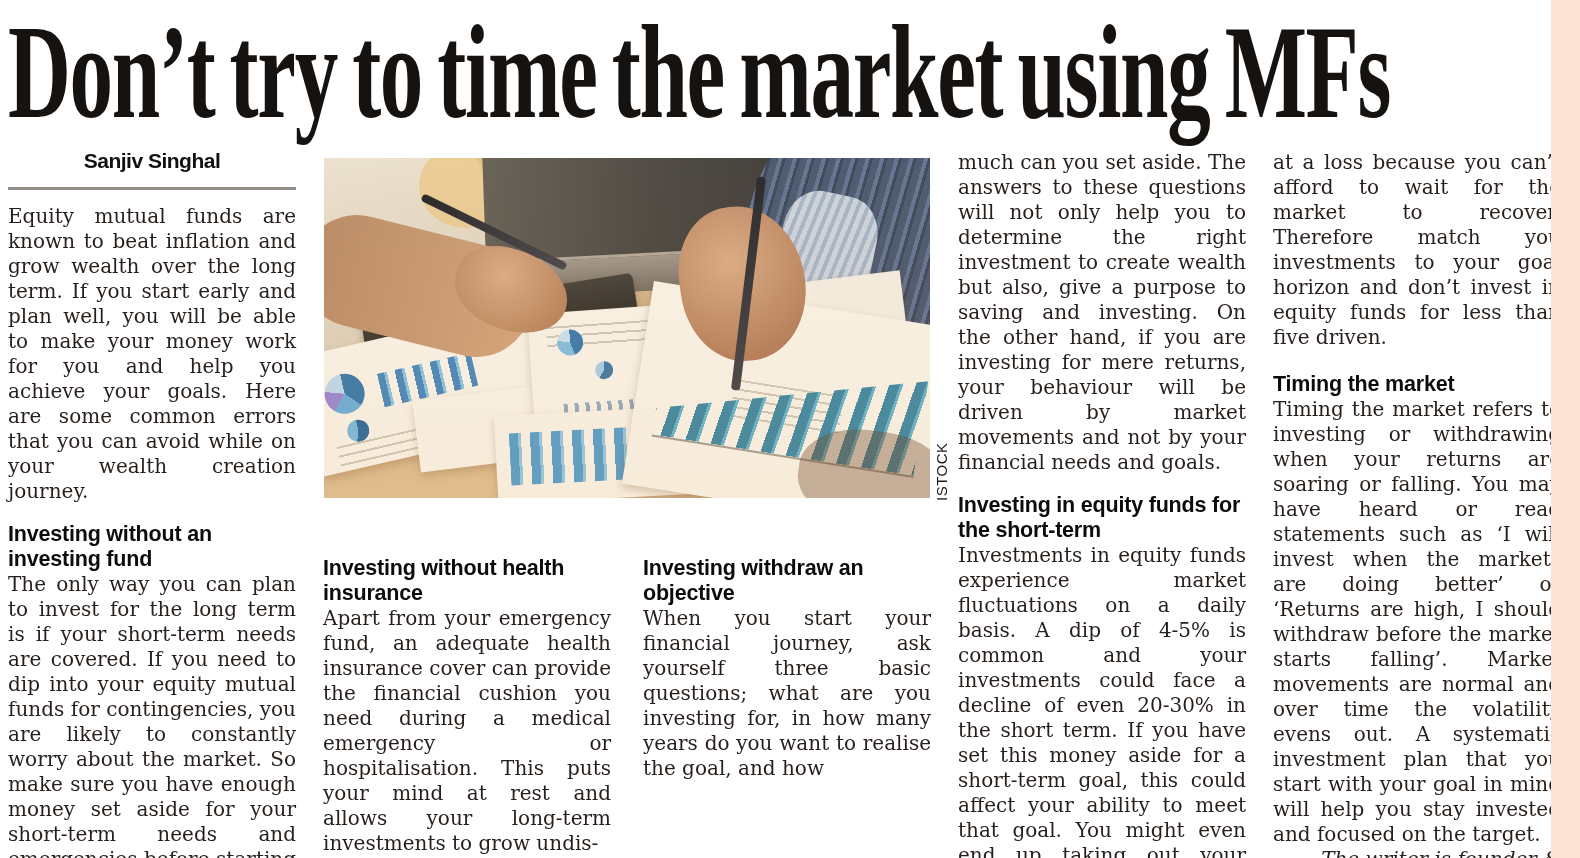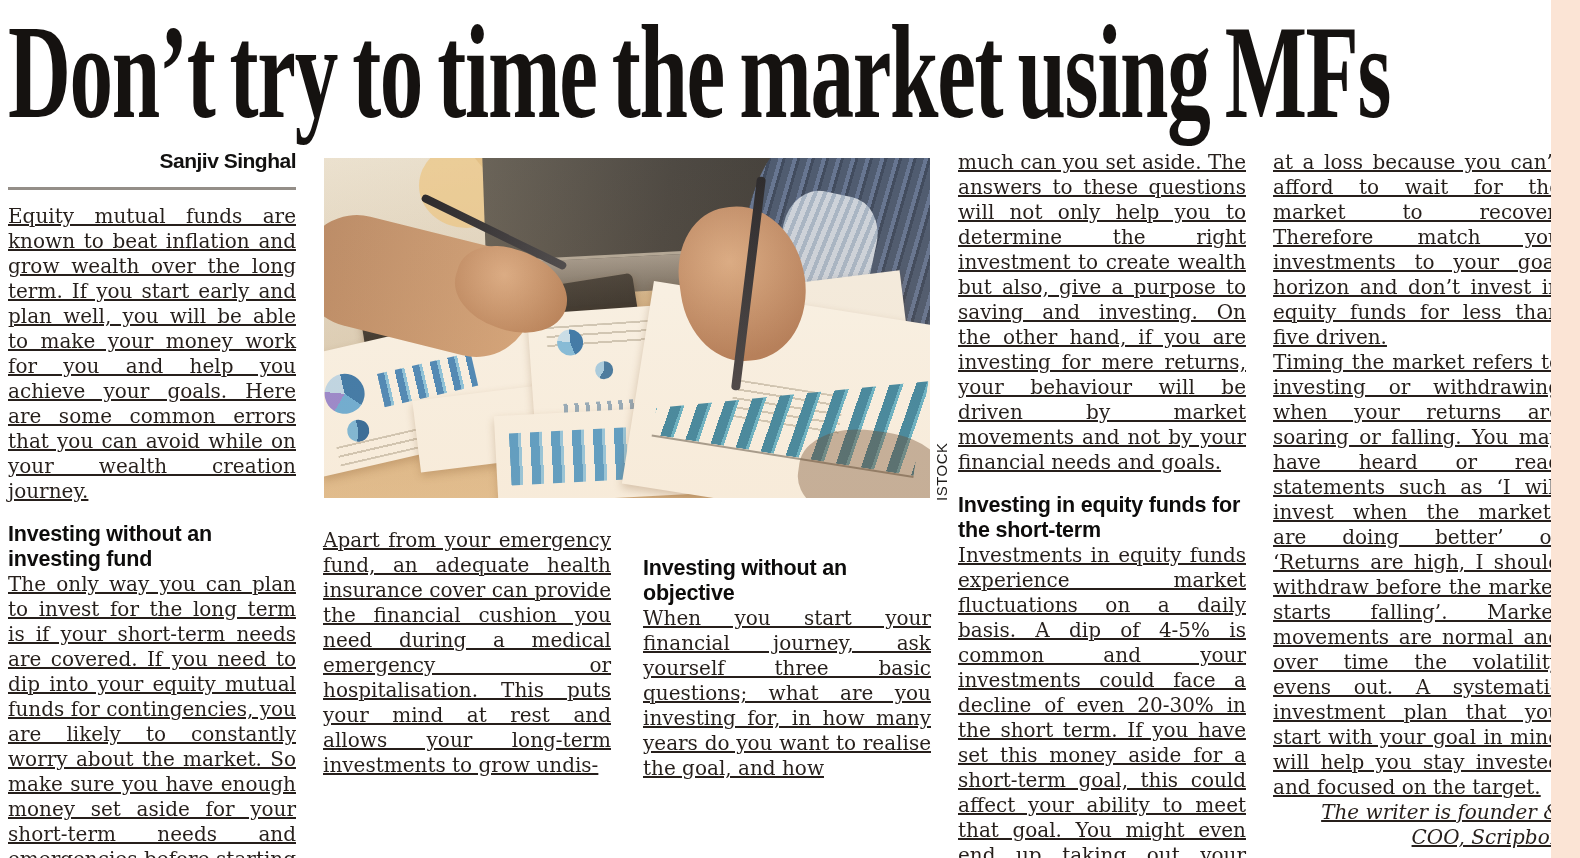--- a/index.html
+++ b/index.html
@@ -22,30 +22,30 @@
     letter-spacing:-2px; word-spacing:-8px;
     color:#151210;
     transform:scaleX(0.655); transform-origin:0 0;
   }
   
   .col {
     position:absolute; width:288px;
     font-size:20px; line-height:25px;
     text-align:justify;
   }
-  .col p { margin:0;text-decoration:underline; }
+  .col p { margin:0; }
   .col-1 { left:8px;    top:150px; }
   .col-2 { left:323px;  top:528px; }
   .col-3 { left:643px;  top:528px; }
   .col-4 { left:958px;  top:150px; }
   .col-5 { left:1273px; top:150px; }
   .byline {
     font-family:"Liberation Sans", sans-serif;
     font-weight:bold; font-size:21px; line-height:22px;
-    letter-spacing:-0.5px; color:#121110; text-align:right;
+    letter-spacing:-0.5px; color:#121110; text-align:center;
   }
   .rule { height:3px; background:#948e88; margin:15px 0 14px 0; }
   .subhead {
     font-family:"Liberation Sans", sans-serif;
     font-weight:bold; font-size:21.5px; line-height:25px;
     color:#0d0c0b; text-align:left; margin:18px 0 0 0;
     letter-spacing:-0.2px;
   }
   .subhead.gap-lg { margin-top:28px; }
   .subhead.gap-md { margin-top:22px; }
@@ -191,34 +191,36 @@
     <div class="ph-pen-left"></div>
     <div class="ph-hand-left"></div>
     <div class="ph-fist-right"></div>
     <div class="ph-pen-right"></div>
     <div class="ph-shadow-corner"></div>
     <div class="ph-tint"></div>
   </div>
   <div id="photo-credit">ISTOCK</div>
 
   <div class="col col-2">
+    <h2 class="subhead gap-lg">Investing without health insurance</h2>
     <p>Apart from your emergency fund, an adequate health insurance cover can provide the financial cushion you need during a medical emergency or hospitalisation. This puts your mind at rest and allows your long-term investments to grow undis-</p>
   </div>
 
   <div class="col col-3">
-    <h2 class="subhead gap-lg">Investing without an objective</h2>
+    <h2 class="subhead gap-lg">Investing withdraw an objective</h2>
     <p>When you start your financial journey, ask yourself three basic questions; what are you investing for, in how many years do you want to realise the goal, and how</p>
   </div>
 
   <div class="col col-4">
     <p>much can you set aside. The answers to these questions will not only help you to determine the right investment to create wealth but also, give a purpose to saving and investing. On the other hand, if you are investing for mere returns, your behaviour will be driven by market movements and not by your financial needs and goals.</p>
     <h2 class="subhead">Investing in equity funds for the short-term</h2>
     <p>Investments in equity funds experience market fluctuations on a daily basis. A dip of 4-5% is common and your investments could face a decline of even 20-30% in the short term. If you have set this money aside for a short-term goal, this could affect your ability to meet that goal. You might even end up taking out your investments</p>
   </div>
 
   <div class="col col-5">
     <p>at a loss because you can’t afford to wait for the market to recover. Therefore match you investments to your goal horizon and don’t invest in equity funds for less than five driven.</p>
+    <h2 class="subhead gap-md">Timing the market</h2>
     <p>Timing the market refers to investing or withdrawing when your returns are soaring or falling. You may have heard or read statements such as ‘I will invest when the markets are doing better’ or ‘Returns are high, I should withdraw before the market starts falling’. Market movements are normal and over time the volatility evens out. A systematic investment plan that you start with your goal in mind will help you stay invested and focused on the target.</p>
     <p class="credit">The writer is founder &amp;
 COO, Scripbox</p>
   </div>
 
 </div>
 
 </body></html>

